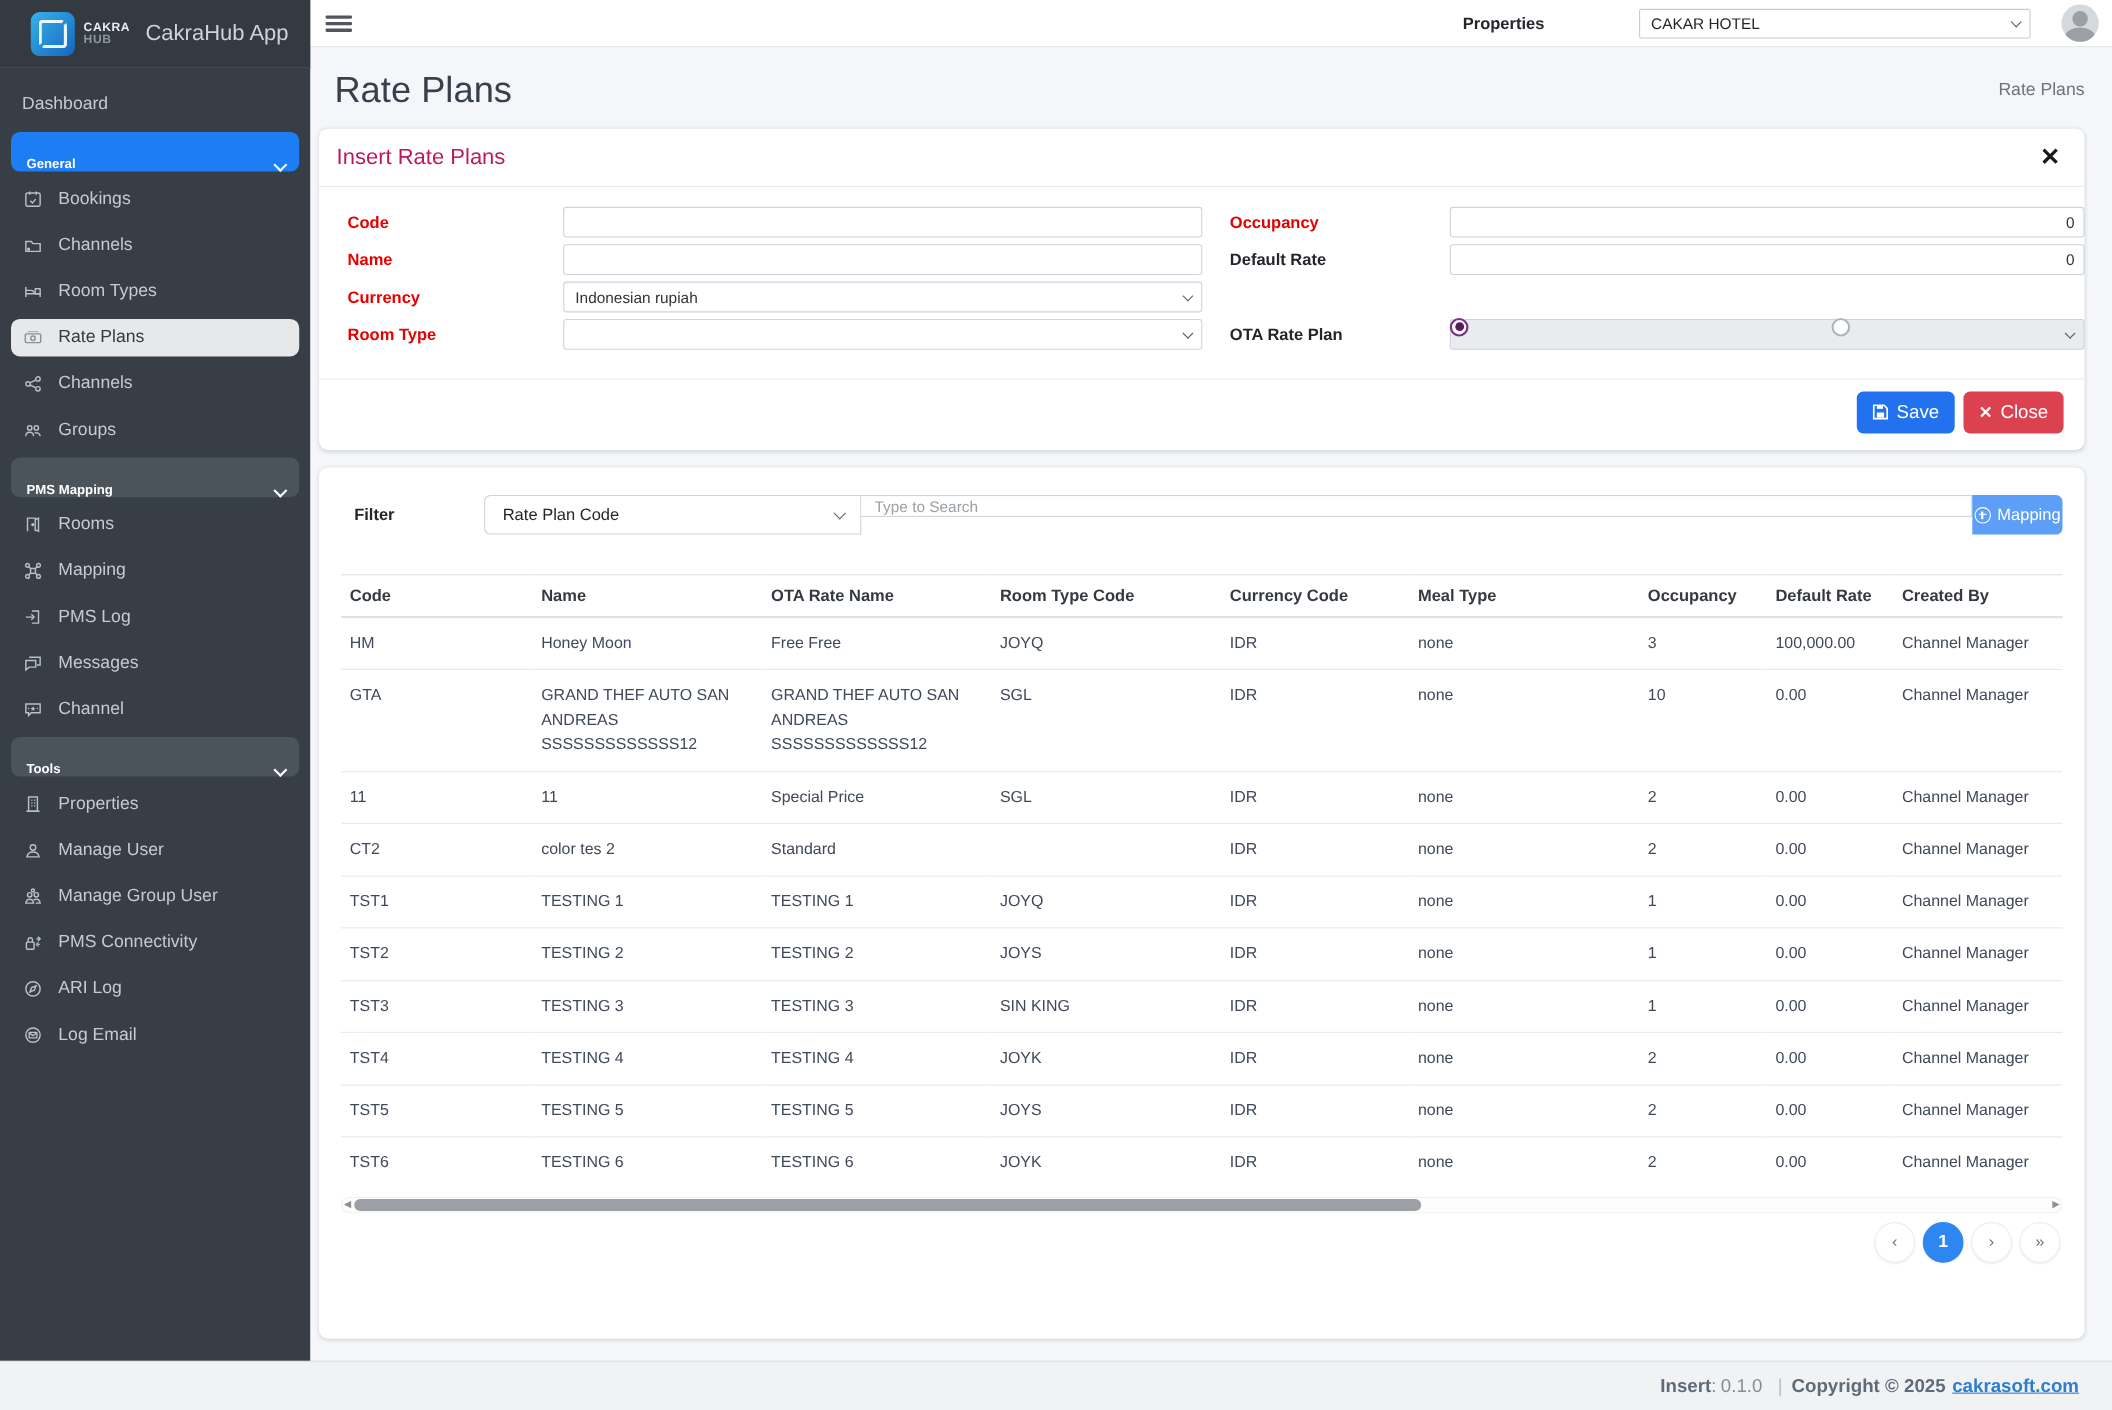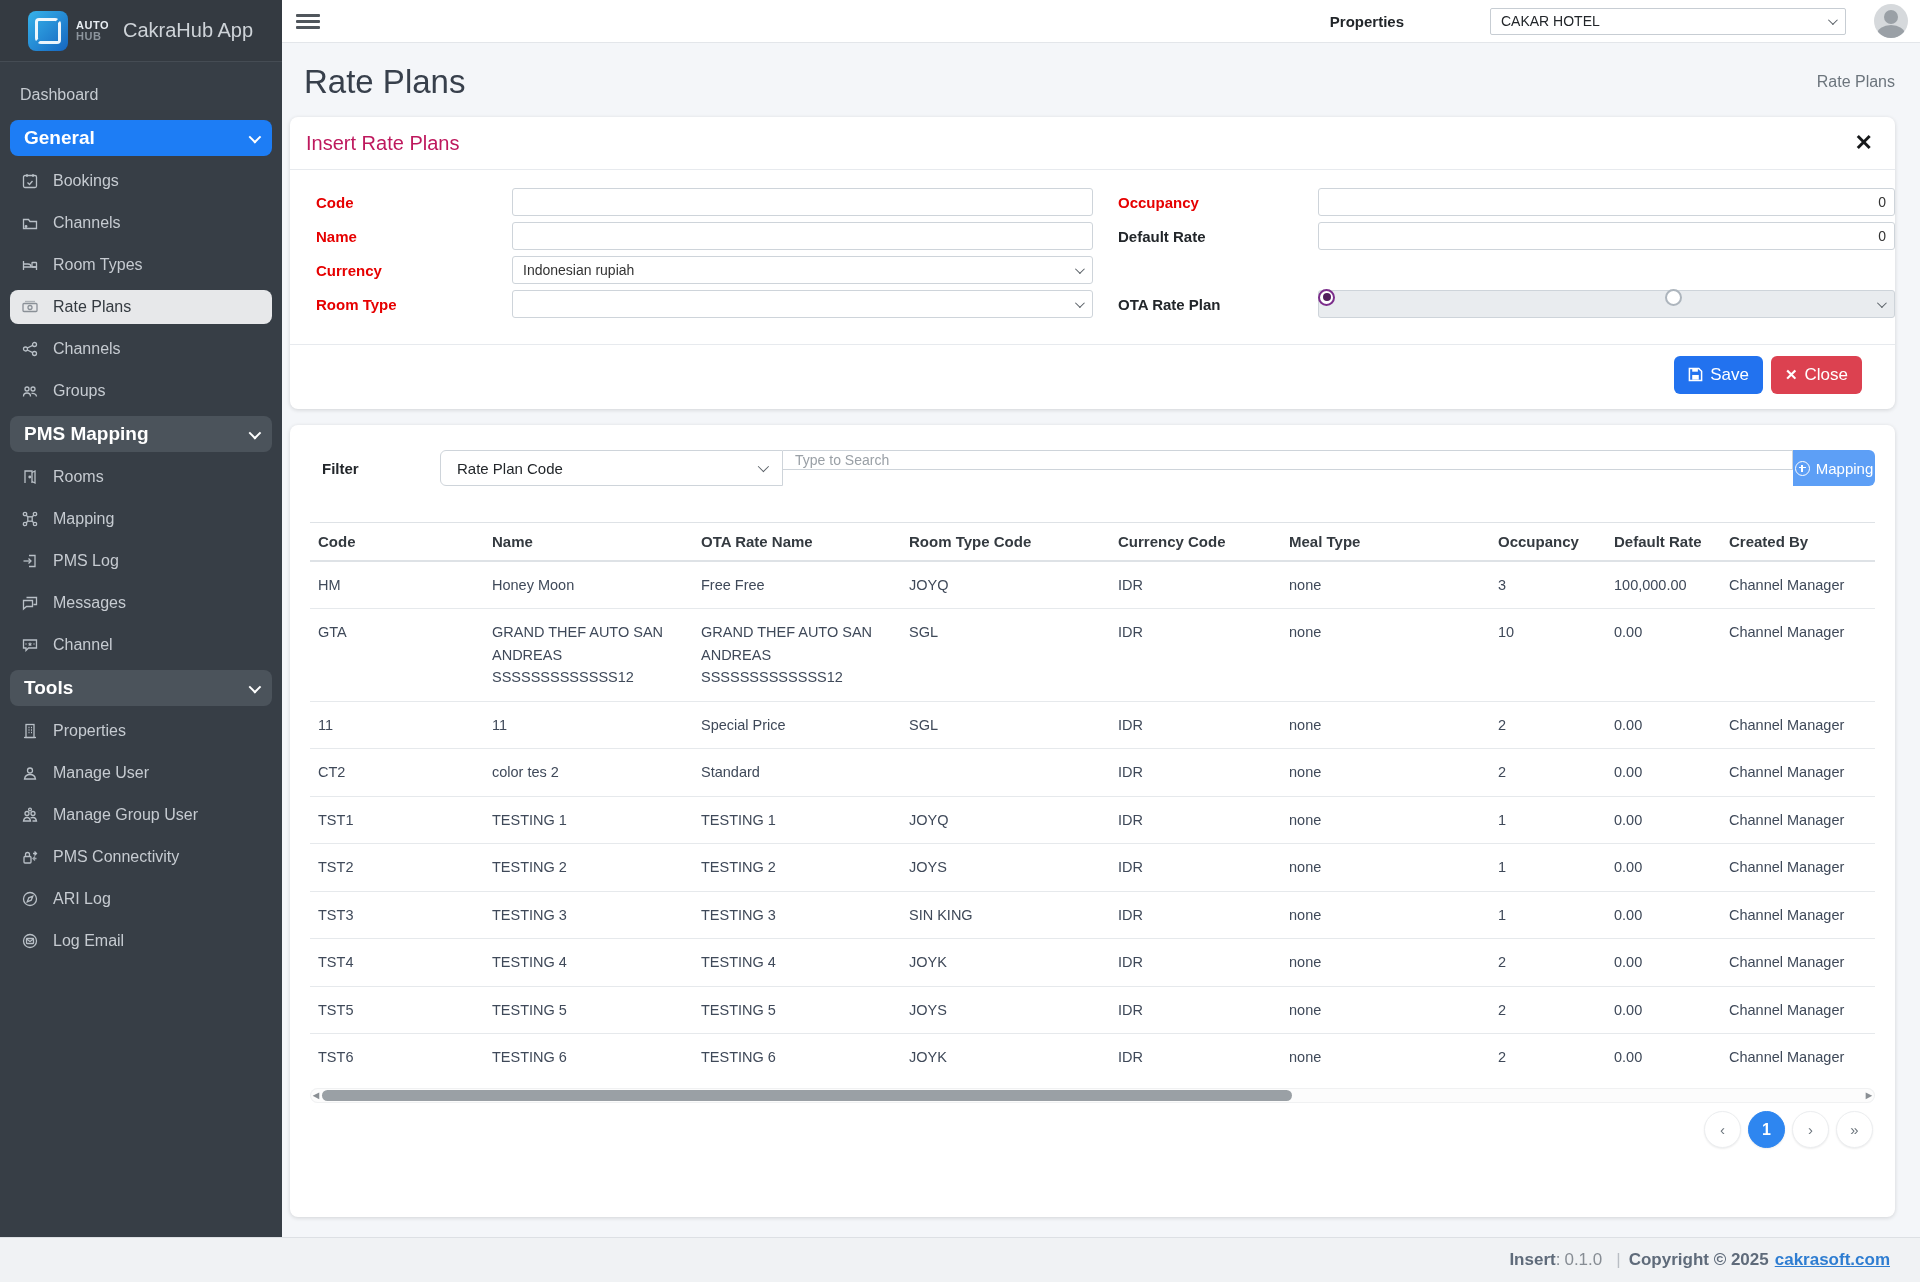--- a/index.html
+++ b/index.html
@@ -34,23 +34,23 @@
   .brand-title { color:#ced3d8; font-size:20px; white-space:nowrap; }
 
   .nav { padding:16px 10px 0 10px; height:913px; overflow:hidden; }
   .nav-item {
     display:flex; align-items:center; height:34px; margin-bottom:8px;
     padding:0 10px; border-radius:8px; color:#c6cbd1; font-size:16px; cursor:pointer;
   }
   .nav-item .ic { width:20px; height:20px; margin-right:13px; flex:0 0 auto; display:flex; align-items:center; justify-content:center; color:#b9c0c7; }
   .nav-item.noicon { padding-left:10px; }
   .nav-section {
-    display:flex; align-items:center; justify-content:space-between;
+    display:flex; align-items:flex-end; justify-content:space-between;
     height:36px; margin-bottom:8px; padding:0 14px; border-radius:8px;
-    background:#4b535b; color:#ffffff; font-size:19px; font-weight:bold; cursor:pointer;
+    background:#4b535b; color:#ffffff; font-size:12px; font-weight:bold; cursor:pointer;
   }
   .nav-section.active-blue { background:#1d7df5; }
   .chev-down { width:9px; height:9px; border-right:2.4px solid currentColor; border-bottom:2.4px solid currentColor; transform:rotate(45deg) translateY(-2px); }
   .nav-item.current { background:#e7e8ea; color:#343a40; font-weight:500; }
   .nav-item.current .ic { color:#8a9097; }
 
   
   .main { position:absolute; left:282px; top:0; width:1638px; height:1237px; }
   .topbar {
     height:43px; background:#ffffff; border-bottom:1px solid #e3e6ea;
@@ -102,21 +102,21 @@
     font-size:14px; color:#333;
   }
   .mock-select.disabled { background:#e9ecef; }
   .radio-group { display:flex; align-items:flex-end; flex:1;margin-top:43px; }
   .radio-opt { display:flex; align-items:center; gap:9px; cursor:pointer; }
   .radio-opt.second { margin-left:218px; }
   .rdot { width:17px; height:17px; border-radius:50%; border:2px solid #adb5bd; background:#fff; position:relative; flex:0 0 auto; }
   .rdot.checked { border-color:#7b2d8b; }
   .rdot.checked::after { content:""; position:absolute; inset:2.5px; border-radius:50%; background:#511d5c; }
   .radio-opt .rlabel { font-size:15px; font-weight:bold; color:#22262a; }
-  .ic-footer { border-top:1px solid #e7eaee; margin-top:20px; height:60px; display:flex; align-items:center; justify-content:flex-end; gap:8px; padding-right:33px; }
+  .ic-footer { border-top:1px solid #e7eaee; margin-top:20px; height:60px; display:flex; align-items:center; justify-content:flex-end; gap:8px; padding-right:19px; }
   .btn { height:38px; border:none; border-radius:6px; color:#fff; font-size:17px; font-family:"Liberation Sans",sans-serif; display:flex; align-items:center; gap:7px; padding:0 14px; cursor:pointer; }
   .btn-save { background:#2272ef; }
   .btn-close { background:#dc4150; }
   .btn .bic { display:flex; align-items:center; }
 
   
   .table-card { height:792px; padding:25px 20px 0 20px; position:relative; }
   .filter-row { display:flex; align-items:center; }
   .filter-label { width:130px; font-size:15px; font-weight:bold; color:#22262a; padding-left:12px; }
   .filter-group { display:flex; flex:1; }
@@ -178,21 +178,21 @@
 </style>
 </head>
 <body>
 
 <div class="app">
 
   <aside class="sidebar">
     <div class="brand">
       <div class="logo-mark"></div>
       <div class="logo-word">
-        <span class="l1">AUTO</span>
+        <span class="l1">CAKRA</span>
         <span class="l2">HUB</span>
       </div>
       <div class="brand-title">CakraHub App</div>
     </div>
 
     <nav class="nav">
       <div class="nav-item noicon">
         <span>Dashboard</span>
       </div>
 

